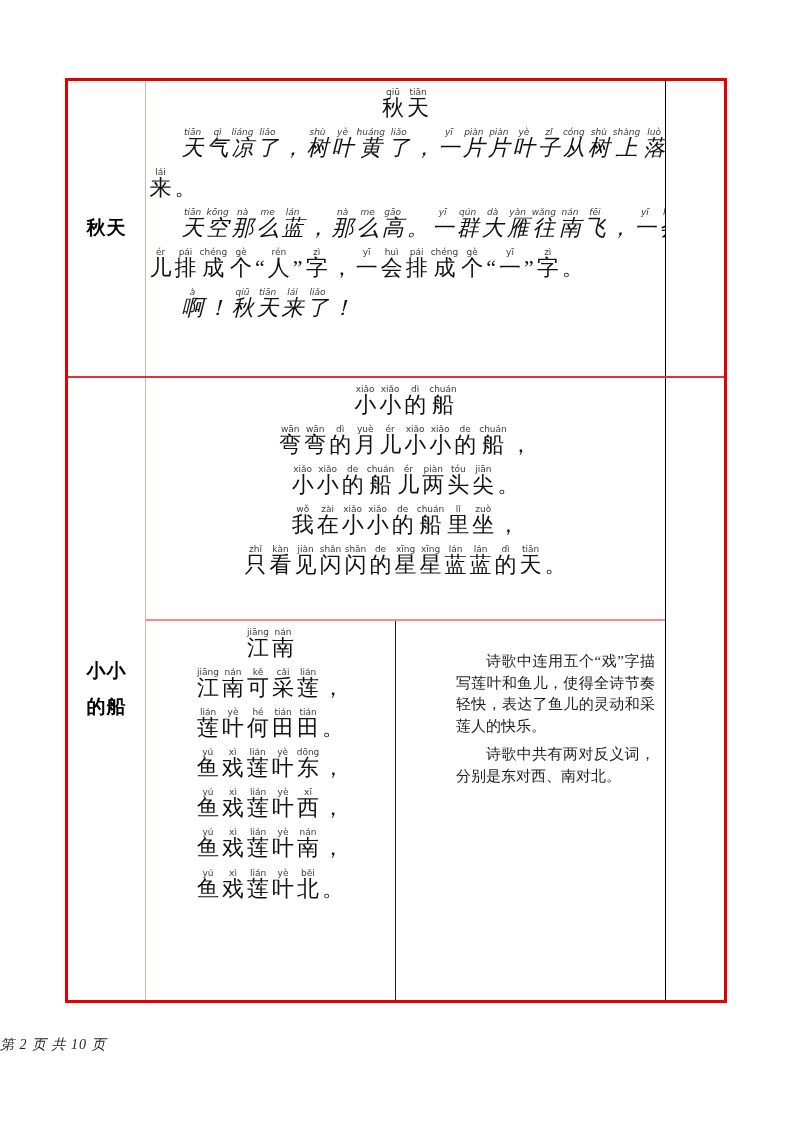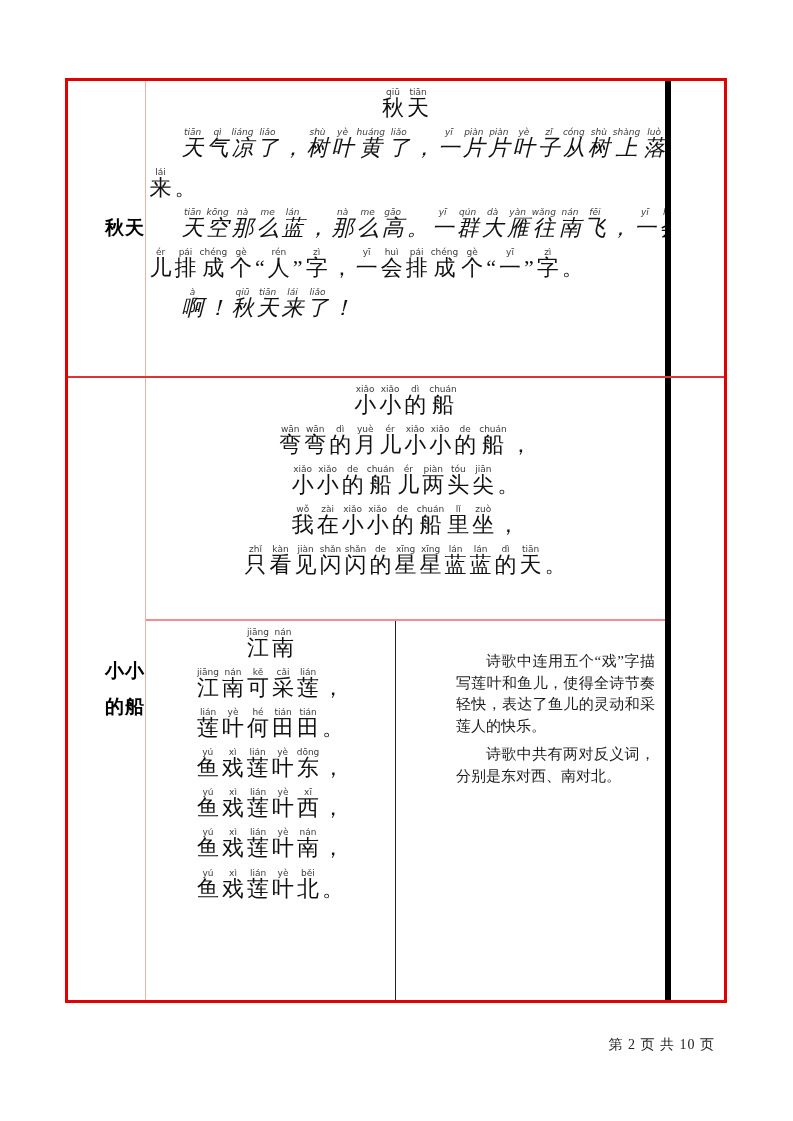--- a/index.html
+++ b/index.html
@@ -10,29 +10,29 @@
   }
   .doc-table{
     position:absolute;left:65px;top:78px;width:656px;height:919px;
     border:3px solid #e30000;display:flex;flex-direction:column;background:#fff;
   }
   .t-row{display:flex;min-height:0;}
   .row-qiutian{height:295px;border-bottom:2px solid #e23333;}
   .row-xiaochuan{flex:1;}
   .label-col{
     width:77px;flex:0 0 77px;border-right:1px solid #f0b0a4;
-    display:flex;align-items:center;justify-content:flex-end;
+    display:flex;align-items:center;justify-content:center;
   }
   .row-label{
     font-family:"Liberation Sans","DejaVu Sans",sans-serif;
     font-weight:bold;font-size:19px;color:#000;text-align:center;
     white-space:pre-line;line-height:1.9;letter-spacing:1px;
   }
   .content-col{
-    width:519px;flex:0 0 519px;border-right:6px solid #000000;
+    width:519px;flex:0 0 519px;border-right:1px solid #000000;
     overflow:hidden;display:flex;flex-direction:column;
   }
   .empty-col{flex:1;}
   .subrow-boat{height:241px;border-bottom:2px solid #ef8f8f;overflow:hidden;}
   .subrow-jiangnan{flex:1;display:flex;min-height:0;gap:48px;}
   .poem-col{width:249px;flex:0 0 249px;border-right:1px solid #222;overflow:hidden;}
   .note-col{flex:1;padding:30px 10px 0 12px;overflow:hidden;}
 
   .hz-line{font-size:22px;line-height:1.05;margin:9px 2px 0 2px;white-space:nowrap;}
   .hz-title{text-align:center;margin-top:7px;}
@@ -41,22 +41,22 @@
   ruby{ruby-align:center;margin:0 1.5px;}
   rt{
     font-family:"DejaVu Sans","Liberation Sans",sans-serif;
     font-size:9px;color:#3c3c3c;letter-spacing:0;
   }
   .note-col p{
     font-size:15px;line-height:21.5px;text-align:justify;
     text-indent:2em;margin:0 0 7px 0;color:#1c1c1c;
   }
   .page-footer{
-    position:absolute;left:0;top:1036px;width:715px;text-align:right;
-    font-size:14px;color:#222;letter-spacing:1px;
+    position:absolute;left:0;top:1036px;width:715px;text-align:left;
+    font-size:14px;color:#222;letter-spacing:1px;font-style:italic;
   }
 </style>
 </head>
 <body>
 
 <div class="doc-table">
 
   <div class="t-row row-qiutian">
     <div class="label-col">
       <div class="row-label">秋天</div>

